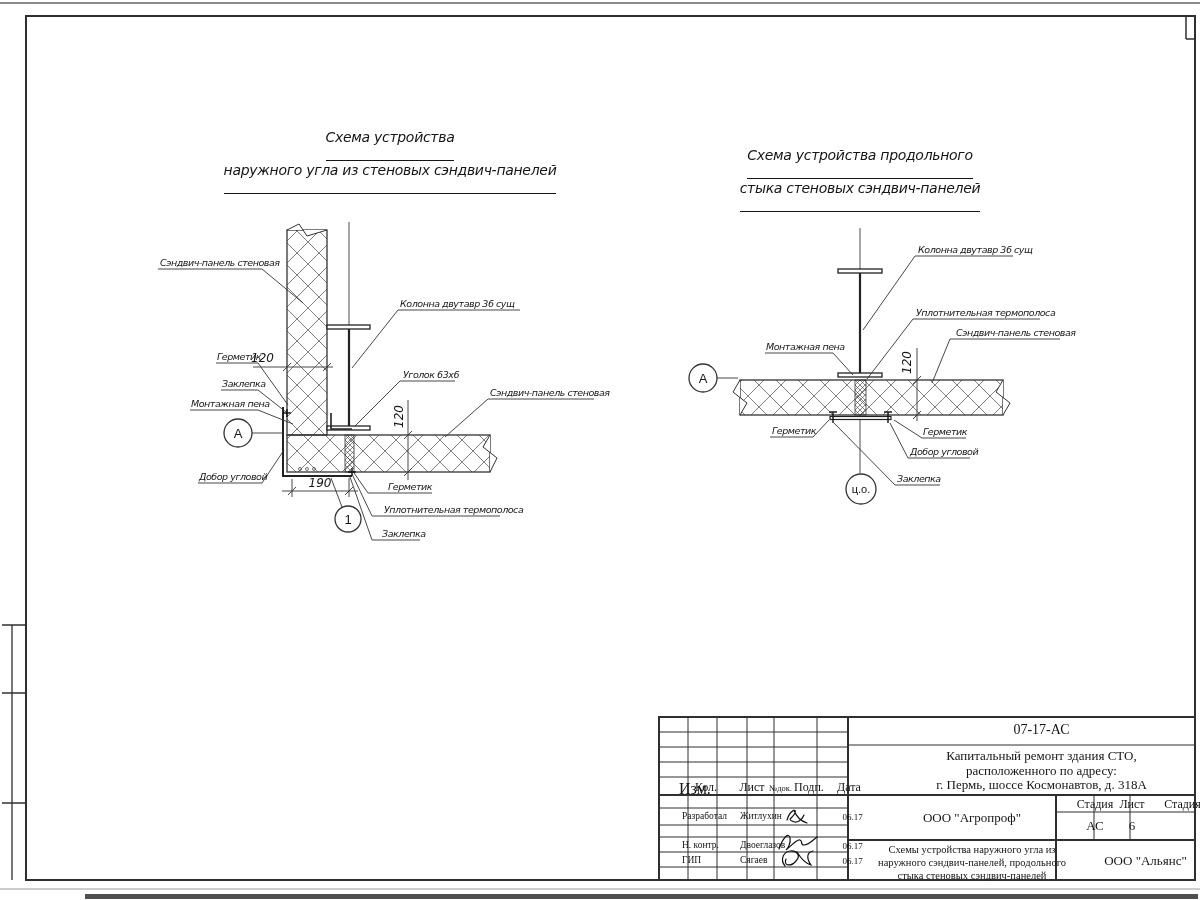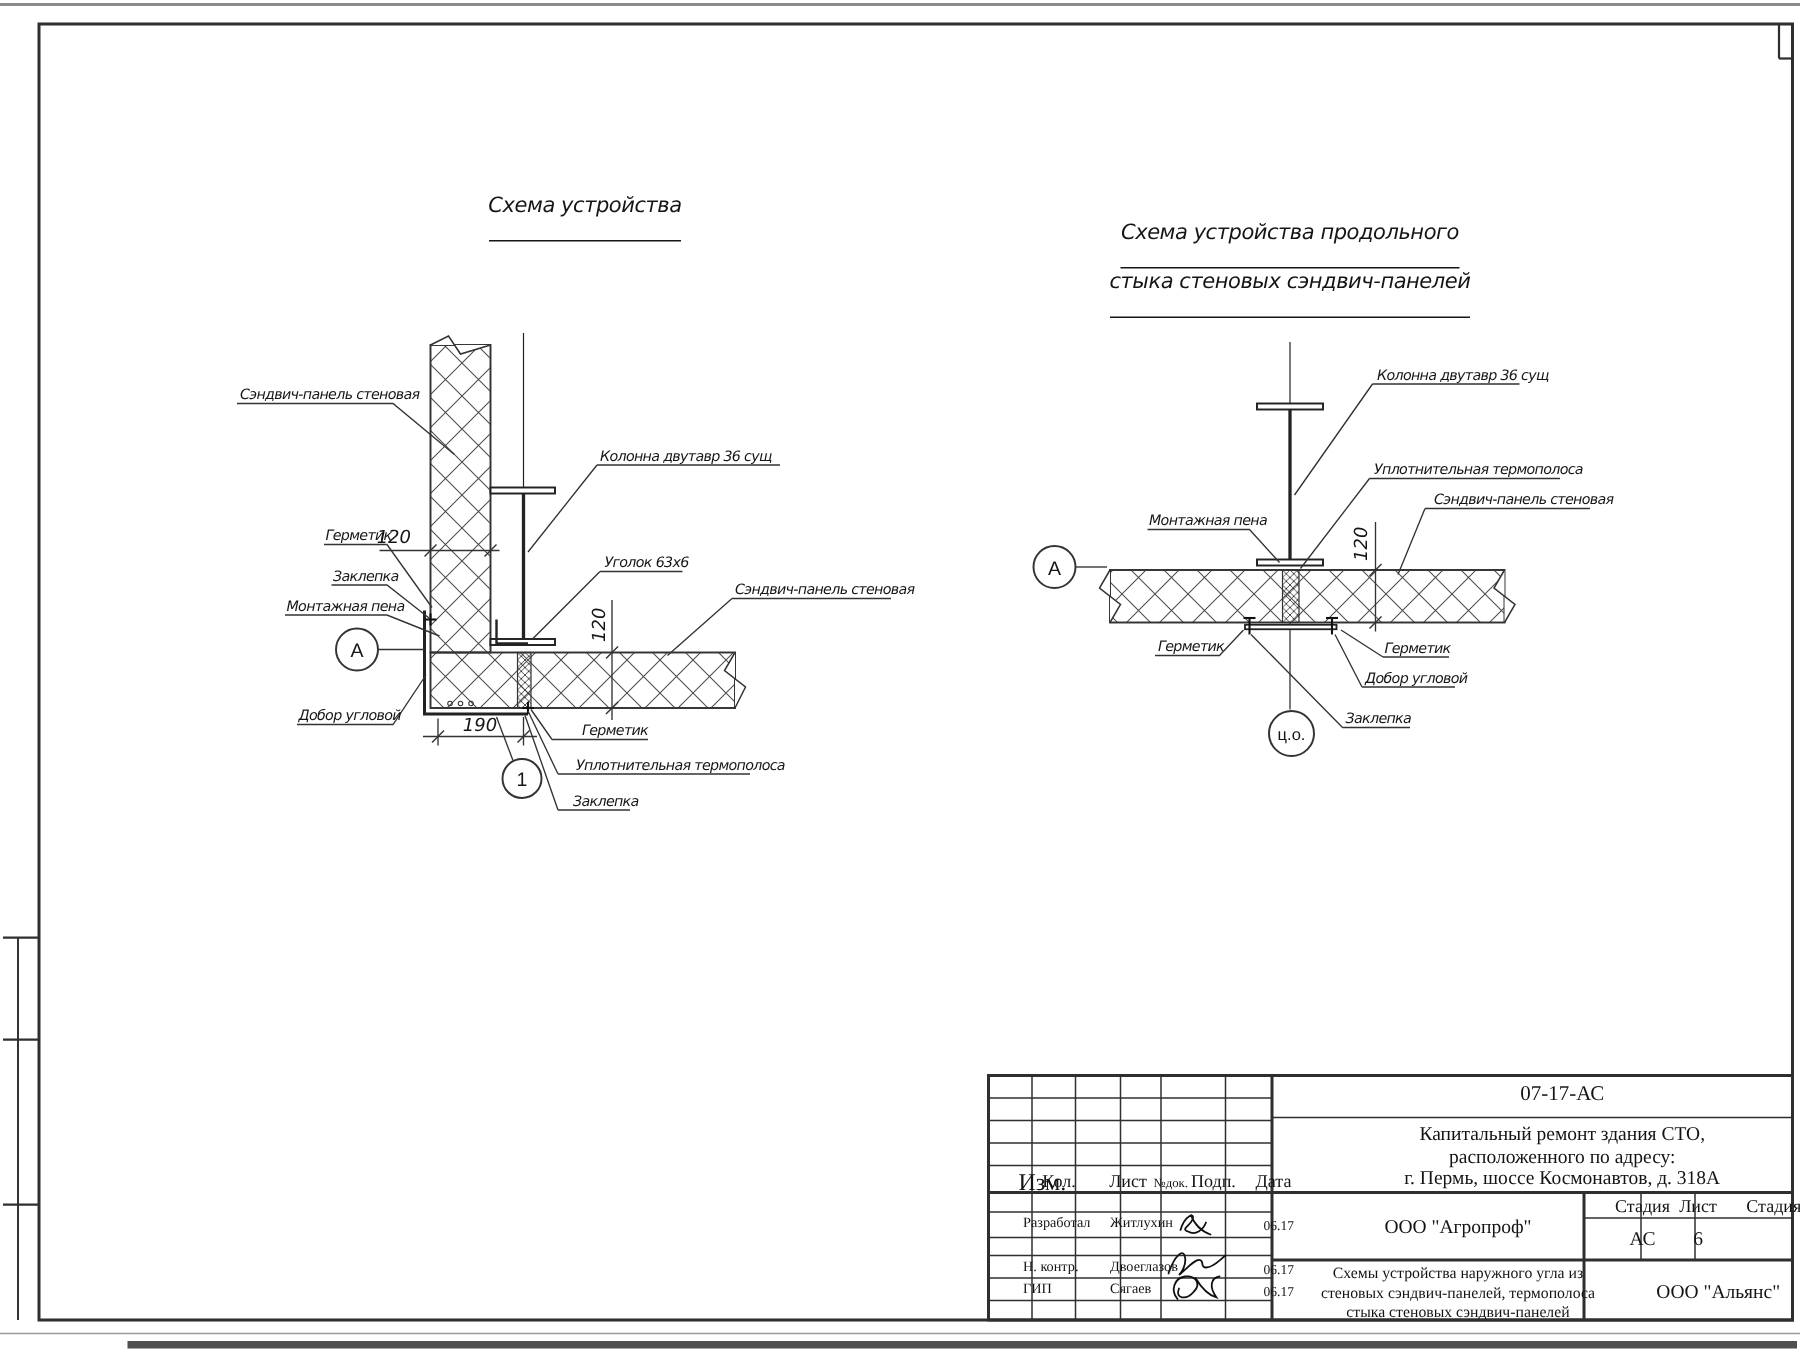--- a/index.html
+++ b/index.html
@@ -215,20 +215,21 @@
 
   <g stroke="#111" stroke-width="1.2" fill="none" stroke-linecap="round">
     <path d="M787 820 C790 810 797 808 795 813 C793 818 787 819 792 821 C797 824 802 820 804 815 M794 810 C796 816 801 821 807 823"></path>
     <path d="M779 849 C783 837 789 832 790 838 C791 843 788 848 786 850 C792 845 797 839 800 840 C803 841 800 845 804 845 C809 845 813 840 817 837"></path>
     <path d="M785 866 C780 860 783 852 790 851 C797 850 801 856 796 861 C791 867 783 866 786 859 M797 852 C800 857 804 863 811 865 C806 858 807 852 813 851"></path>
   </g>
 </svg>
 
 <div class="dtitle" style="left:210px;top:128px;width:360px;">
   <span>Схема устройства</span><br>
+  <span>наружного угла из стеновых сэндвич-панелей</span>
 </div>
 <div class="dtitle" style="left:688px;top:146px;width:344px;">
   <span>Схема устройства продольного</span><br>
   <span>стыка стеновых сэндвич-панелей</span>
 </div>
 
 <div>
   <div class="tb c" style="left:848px;top:722px;width:347px;font-size:14px;">07-17-АС</div>
   <div class="tb c" style="left:848px;top:749px;width:347px;font-size:13px;line-height:14.5px;">
     <span>Капитальный ремонт здания СТО,</span><br>
@@ -251,21 +252,21 @@
   <div class="tb" style="left:720px;top:840px;font-size:9.5px;">Двоеглазов</div>
   <div class="tb c" style="left:817px;top:841px;width:31px;font-size:9px;">06.17</div>
 
   <div class="tb" style="left:662px;top:855px;font-size:9.5px;">ГИП</div>
   <div class="tb" style="left:720px;top:855px;font-size:9.5px;">Сягаев</div>
   <div class="tb c" style="left:817px;top:856px;width:31px;font-size:9px;">06.17</div>
 
   <div class="tb c" style="left:848px;top:810px;width:208px;font-size:13px;">ООО "Агропроф"</div>
   <div class="tb c" style="left:850px;top:843px;width:204px;font-size:10.5px;line-height:13px;">
     <span>Схемы устройства наружного угла из</span><br>
-    <span>стеновых сэндвич-панелей, термополоса</span><br>
+    <span>наружного сэндвич-панелей, продольного</span><br>
     <span>стыка стеновых сэндвич-панелей</span>
   </div>
 
   <div class="tb c" style="left:1056px;top:797px;width:38px;font-size:12px;">Стадия</div>
   <div class="tb c" style="left:1094px;top:797px;width:36px;font-size:12px;">Лист</div>
   <div class="tb c" style="left:1130px;top:797px;width:65px;font-size:12px;">Стадия</div>
   <div class="tb c" style="left:1056px;top:818px;width:38px;font-size:13px;">АС</div>
   <div class="tb c" style="left:1094px;top:818px;width:36px;font-size:13px;">6</div>
   <div class="tb c" style="left:1130px;top:818px;width:65px;font-size:13px;"></div>
   <div class="tb c" style="left:1056px;top:853px;width:139px;font-size:13px;">ООО "Альянс"</div>

